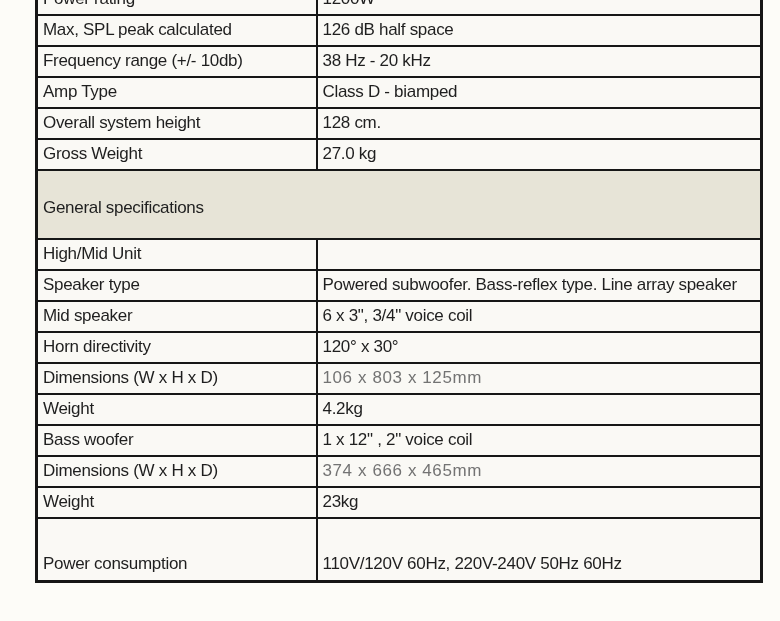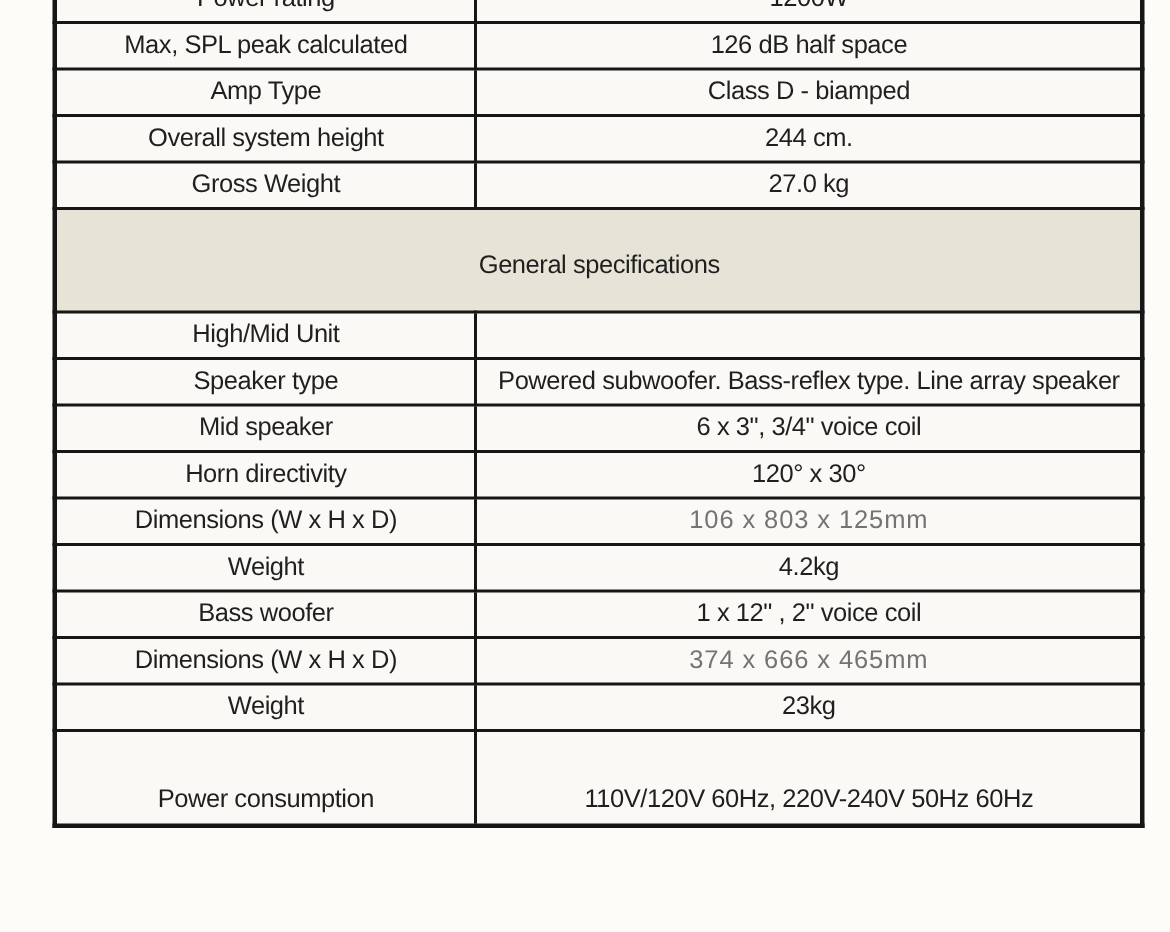--- a/index.html
+++ b/index.html
@@ -39,21 +39,20 @@
     padding: 1px 4px 2px 5px;
     font-size: 17px;
     letter-spacing: -0.3px;
     color: var(--text-color, #1f1f1f);
     vertical-align: middle;
     white-space: nowrap;
     overflow: hidden;
     background: var(--cell-bg, #faf9f5);
     height: 26px; 
     line-height: 1.15;
-    text-align: center;
   }
   table.spec-table tr.section td {
     background: var(--section-bg, #e7e4d7);
     height: 46px;
     vertical-align: bottom;
     padding-bottom: 20px;
   }
   table.spec-table tr.tall td {
     height: 54px;
     vertical-align: bottom;
@@ -78,29 +77,33 @@
   <tr>
     <td class="label">Power rating</td>
     <td class="value">1200W</td>
   </tr>
 
   <tr>
     <td class="label">Max, SPL peak calculated</td>
     <td class="value">126 dB half space</td>
   </tr>
 
+  <tr>
+    <td class="label">Frequency range (+/- 10db)</td>
+    <td class="value">38 Hz - 20 kHz</td>
+  </tr>
 
   <tr>
     <td class="label">Amp Type</td>
     <td class="value">Class D - biamped</td>
   </tr>
 
   <tr>
     <td class="label">Overall system height</td>
-    <td class="value">244 cm.</td>
+    <td class="value">128 cm.</td>
   </tr>
 
   <tr>
     <td class="label">Gross Weight</td>
     <td class="value">27.0 kg</td>
   </tr>
 
   <tr class="section">
     <td colspan="2">General specifications</td>
   </tr>

